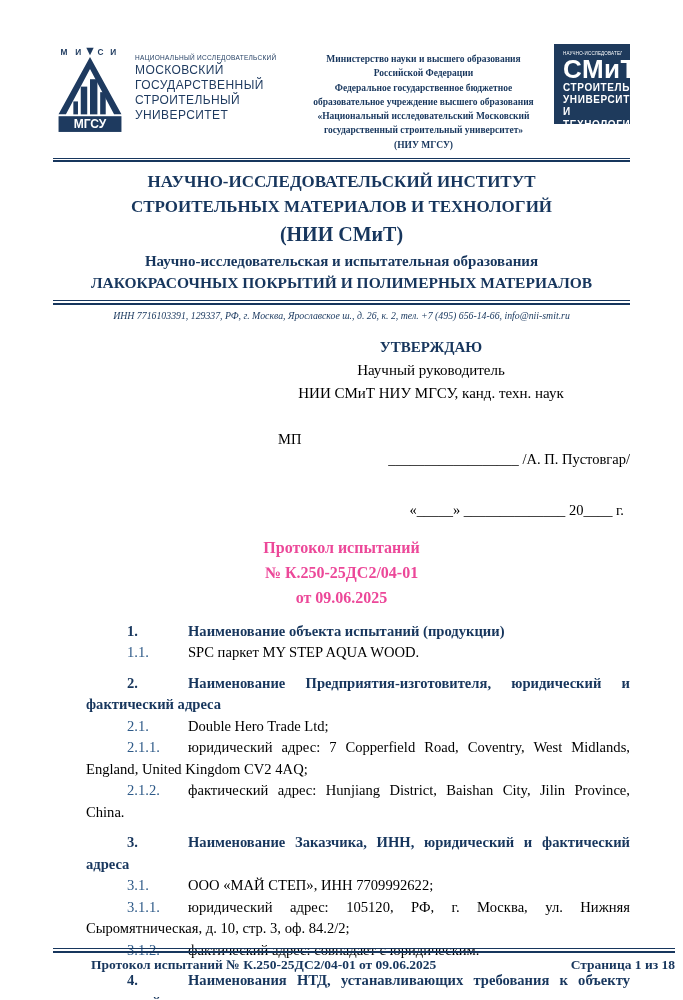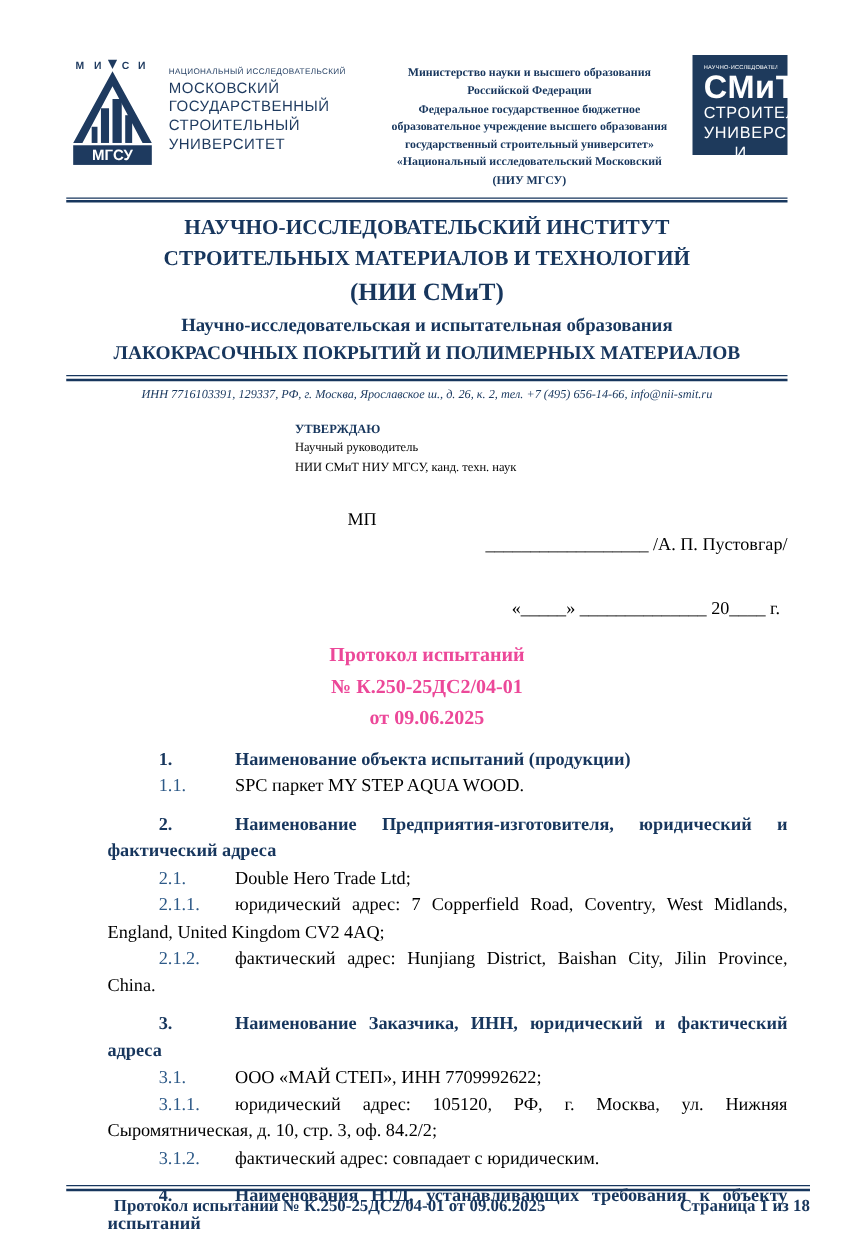--- a/index.html
+++ b/index.html
@@ -22,56 +22,56 @@
   .mgsu-text .tiny { font-size:6.5px; letter-spacing:0.3px; margin-bottom:2px; }
   .mgsu-text .big { font-size:12px; line-height:1.25; letter-spacing:0.4px; }
   .ministry { flex:1; text-align:center; font-weight:bold; font-size:9.5px; line-height:1.5; padding-top:8px; }
   .smit-box {
     width:76px; height:80px; background:#1e3a5c; color:#fff;
     font-family:"Liberation Sans", sans-serif;
     padding:7px 8px 0 9px; flex-shrink:0;
   }
   .smit-box .mini { font-size:4.5px; letter-spacing:0.2px; white-space:nowrap; overflow:hidden; }
   .smit-box .logo-word { font-size:26px; font-weight:bold; line-height:1.0; letter-spacing:0.5px; }
-  .smit-box .sub { font-size:13px; font-weight:normal; line-height:1.22; letter-spacing:0.6px;text-align:center; }
+  .smit-box .sub { font-size:10px; font-weight:bold; line-height:1.22; letter-spacing:0.6px; }
 
   .double-rule { border-top:1.2px solid #17365d; border-bottom:2.2px solid #17365d; height:4.5px; }
   .rule-top { margin-top:6px; }
 
   
   .institute { text-align:center; font-weight:bold; color:#17365d; margin-top:8px; }
   .inst-1 { font-size:17px; line-height:1.45; }
   .inst-3 { font-size:20px; line-height:1.45; }
   .inst-4 { font-size:15px; line-height:1.4; margin-top:2px; }
   .inst-5 { font-size:15.5px; line-height:1.4; }
   .inst-6 { font-size:15px; line-height:1.4; }
   .rule-mid { margin-top:7px; }
   .contact { text-align:center; font-style:italic; color:#17365d; font-size:9.8px; margin-top:5px; }
 
   
   .approve { margin-top:15px; }
-  .approve-center { width:390px; margin-left:auto; margin-right:4px; font-size:10px; line-height:1.55; }
+  .approve-center { width:390px; margin-left:auto; margin-right:4px; text-align:center; font-size:15px; line-height:1.55; }
   .approve-title { font-weight:bold; color:#17365d; }
   .mp-line { margin-top:26px; margin-left:225px; font-size:14.5px; }
   .sign-line { text-align:right; font-size:14.5px; margin-top:3px; }
   .date-line { text-align:right; margin-right:6px; font-size:14.5px; margin-top:34px; }
 
   
   .proto { text-align:center; font-weight:bold; color:#ec4899; font-size:16px; line-height:1.55; margin-top:17px; }
 
   
   .sections { margin-top:10px; font-size:14.6px; }
   .sec { text-align:justify; margin-left:33px; text-indent:41px; line-height:21.5px; }
   .sec .num { display:inline-block; min-width:61px; text-indent:0; }
   .sec.heading { font-weight:bold; color:#17365d; margin-top:9px; }
   .sec.item .num { color:#2e5a88; }
   .sec.item { color:#000; }
 
   
-  .footer { position:absolute; left:53px; right:35px; top:948px; }
+  .footer { position:absolute; left:53px; right:8px; top:948px; }
   .footer-row { display:flex; justify-content:space-between; padding-left:38px; margin-top:4px;
                 font-weight:bold; color:#17365d; font-size:13.5px; }
 </style>
 </head>
 <body>
 
 <div class="sheet">
 
   <div class="hdr">
     <div class="mgsu-block">
@@ -96,22 +96,22 @@
         <div class="big">СТРОИТЕЛЬНЫЙ</div>
         <div class="big">УНИВЕРСИТЕТ</div>
       </div>
     </div>
 
     <div class="ministry navy">
       <div>Министерство науки и высшего образования</div>
       <div>Российской Федерации</div>
       <div>Федеральное государственное бюджетное</div>
       <div>образовательное учреждение высшего образования</div>
+      <div>«Национальный исследовательский Московский</div>
       <div>государственный строительный университет»</div>
-      <div>«Национальный исследовательский Московский</div>
       <div>(НИУ МГСУ)</div>
     </div>
 
     <div class="smit-box">
       <div class="mini">НАУЧНО-ИССЛЕДОВАТЕЛЬСКИЙ ИНСТИТУТ</div>
       <div class="logo-word">СМиТ</div>
       <div class="sub">СТРОИТЕЛЬНЫХ</div>
       <div class="sub">УНИВЕРСИТЕТ</div>
       <div class="sub">И ТЕХНОЛОГИЙ</div>
     </div>

